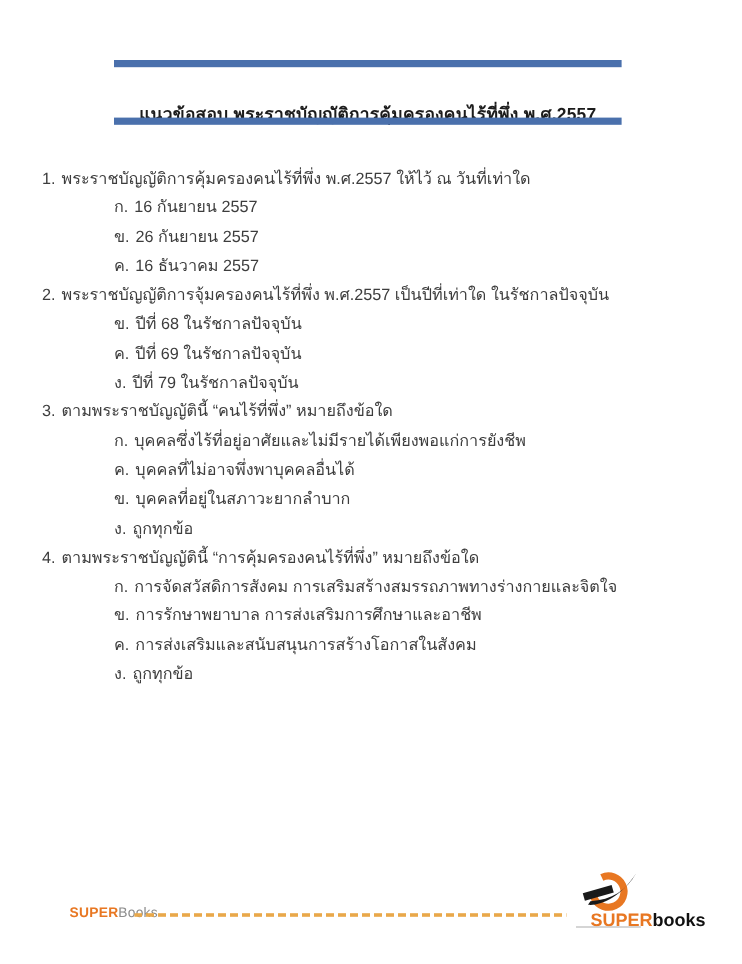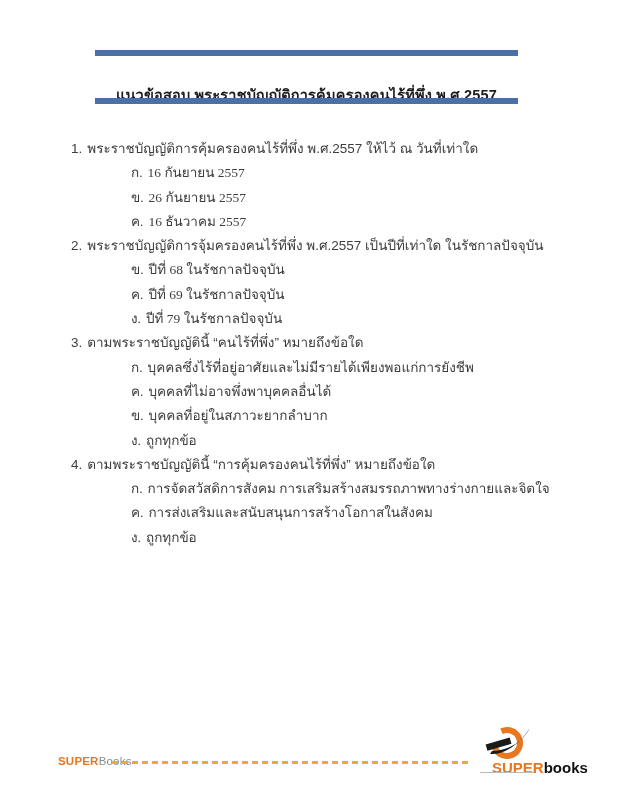--- a/index.html
+++ b/index.html
@@ -21,24 +21,24 @@
     position: absolute; left: 95px; top: 76px; width: 423px; height: 36px;
     margin: 0;
     display: flex; align-items: center; justify-content: center;
     font-size: 14.5px; font-weight: bold; color: #1c1c1c;
     letter-spacing: 0.2px;
     white-space: nowrap;
   }
   
   .content {
     position: absolute; top: 137px; left: 35px; right: 25px;
-    color: #3d3d3d; font-size: 13.5px; margin-left: 36px;
+    color: #3d3d3d; font-size: 13.5px;
   }
   .line { height: 24.3px; line-height: 24.3px; white-space: nowrap; }
-  .line.opt { padding-left: 60px; font-family: Liberation Serif, serif; }
+  .line.opt { padding-left: 60px; }
   .qnum, .oletter { margin-right: 5px; }
   
   .brand-left {
     position: absolute; left: 58px; top: 755px;
     font-size: 11.5px; letter-spacing: 0.2px; white-space: nowrap;
   }
   .brand-left .super { color: #e87722; font-weight: bold; }
   .brand-left .books { color: #8c8c8c; }
   .footer-dashes {
     position: absolute; left: 112px; top: 761px; width: 360px; height: 3px;
@@ -110,20 +110,23 @@
     <span class="oletter">ง.</span><span class="otext">ถูกทุกข้อ</span>
   </div>
 
   <div class="line q">
     <span class="qnum">4.</span><span class="qtext">ตามพระราชบัญญัตินี้ “การคุ้มครองคนไร้ที่พึ่ง” หมายถึงข้อใด</span>
   </div>
   <div class="line opt">
     <span class="oletter">ก.</span><span class="otext">การจัดสวัสดิการสังคม การเสริมสร้างสมรรถภาพทางร่างกายและจิตใจ</span>
   </div>
   <div class="line opt">
+    <span class="oletter">ข.</span><span class="otext">การรักษาพยาบาล การส่งเสริมการศึกษาและอาชีพ</span>
+  </div>
+  <div class="line opt">
     <span class="oletter">ค.</span><span class="otext">การส่งเสริมและสนับสนุนการสร้างโอกาสในสังคม</span>
   </div>
   <div class="line opt">
     <span class="oletter">ง.</span><span class="otext">ถูกทุกข้อ</span>
   </div>
 
 </main>
 
 <div class="brand-left">
   <span class="super">SUPER</span><span class="books">Books</span>

